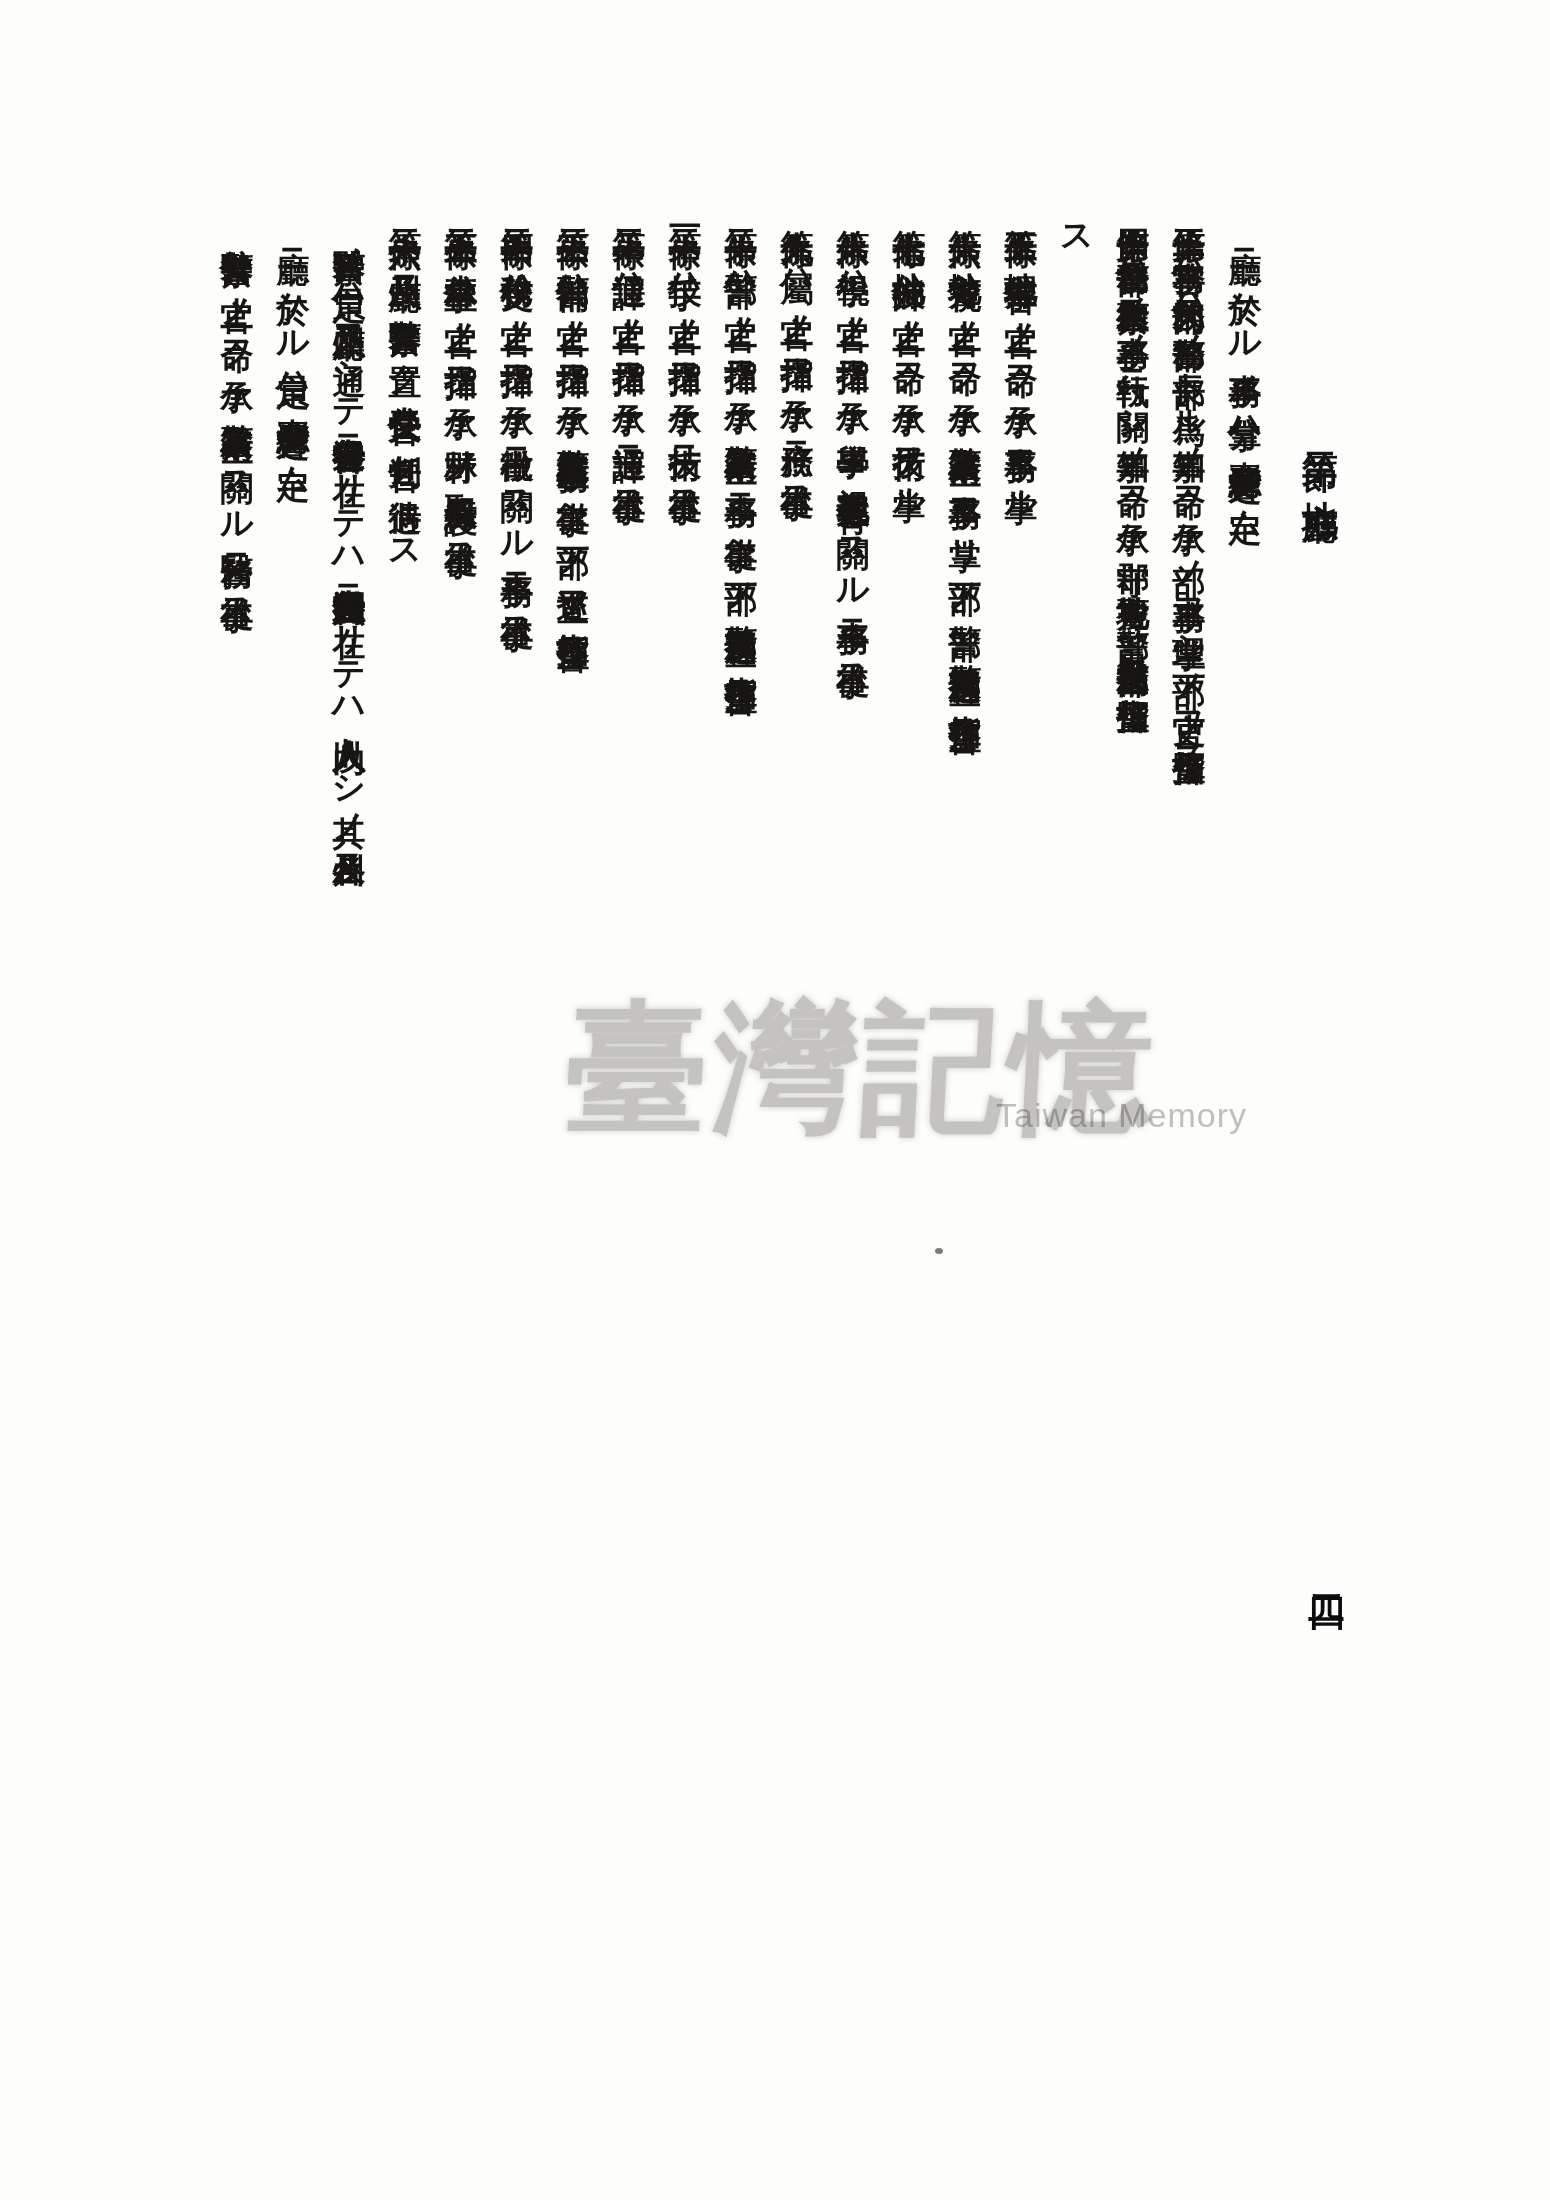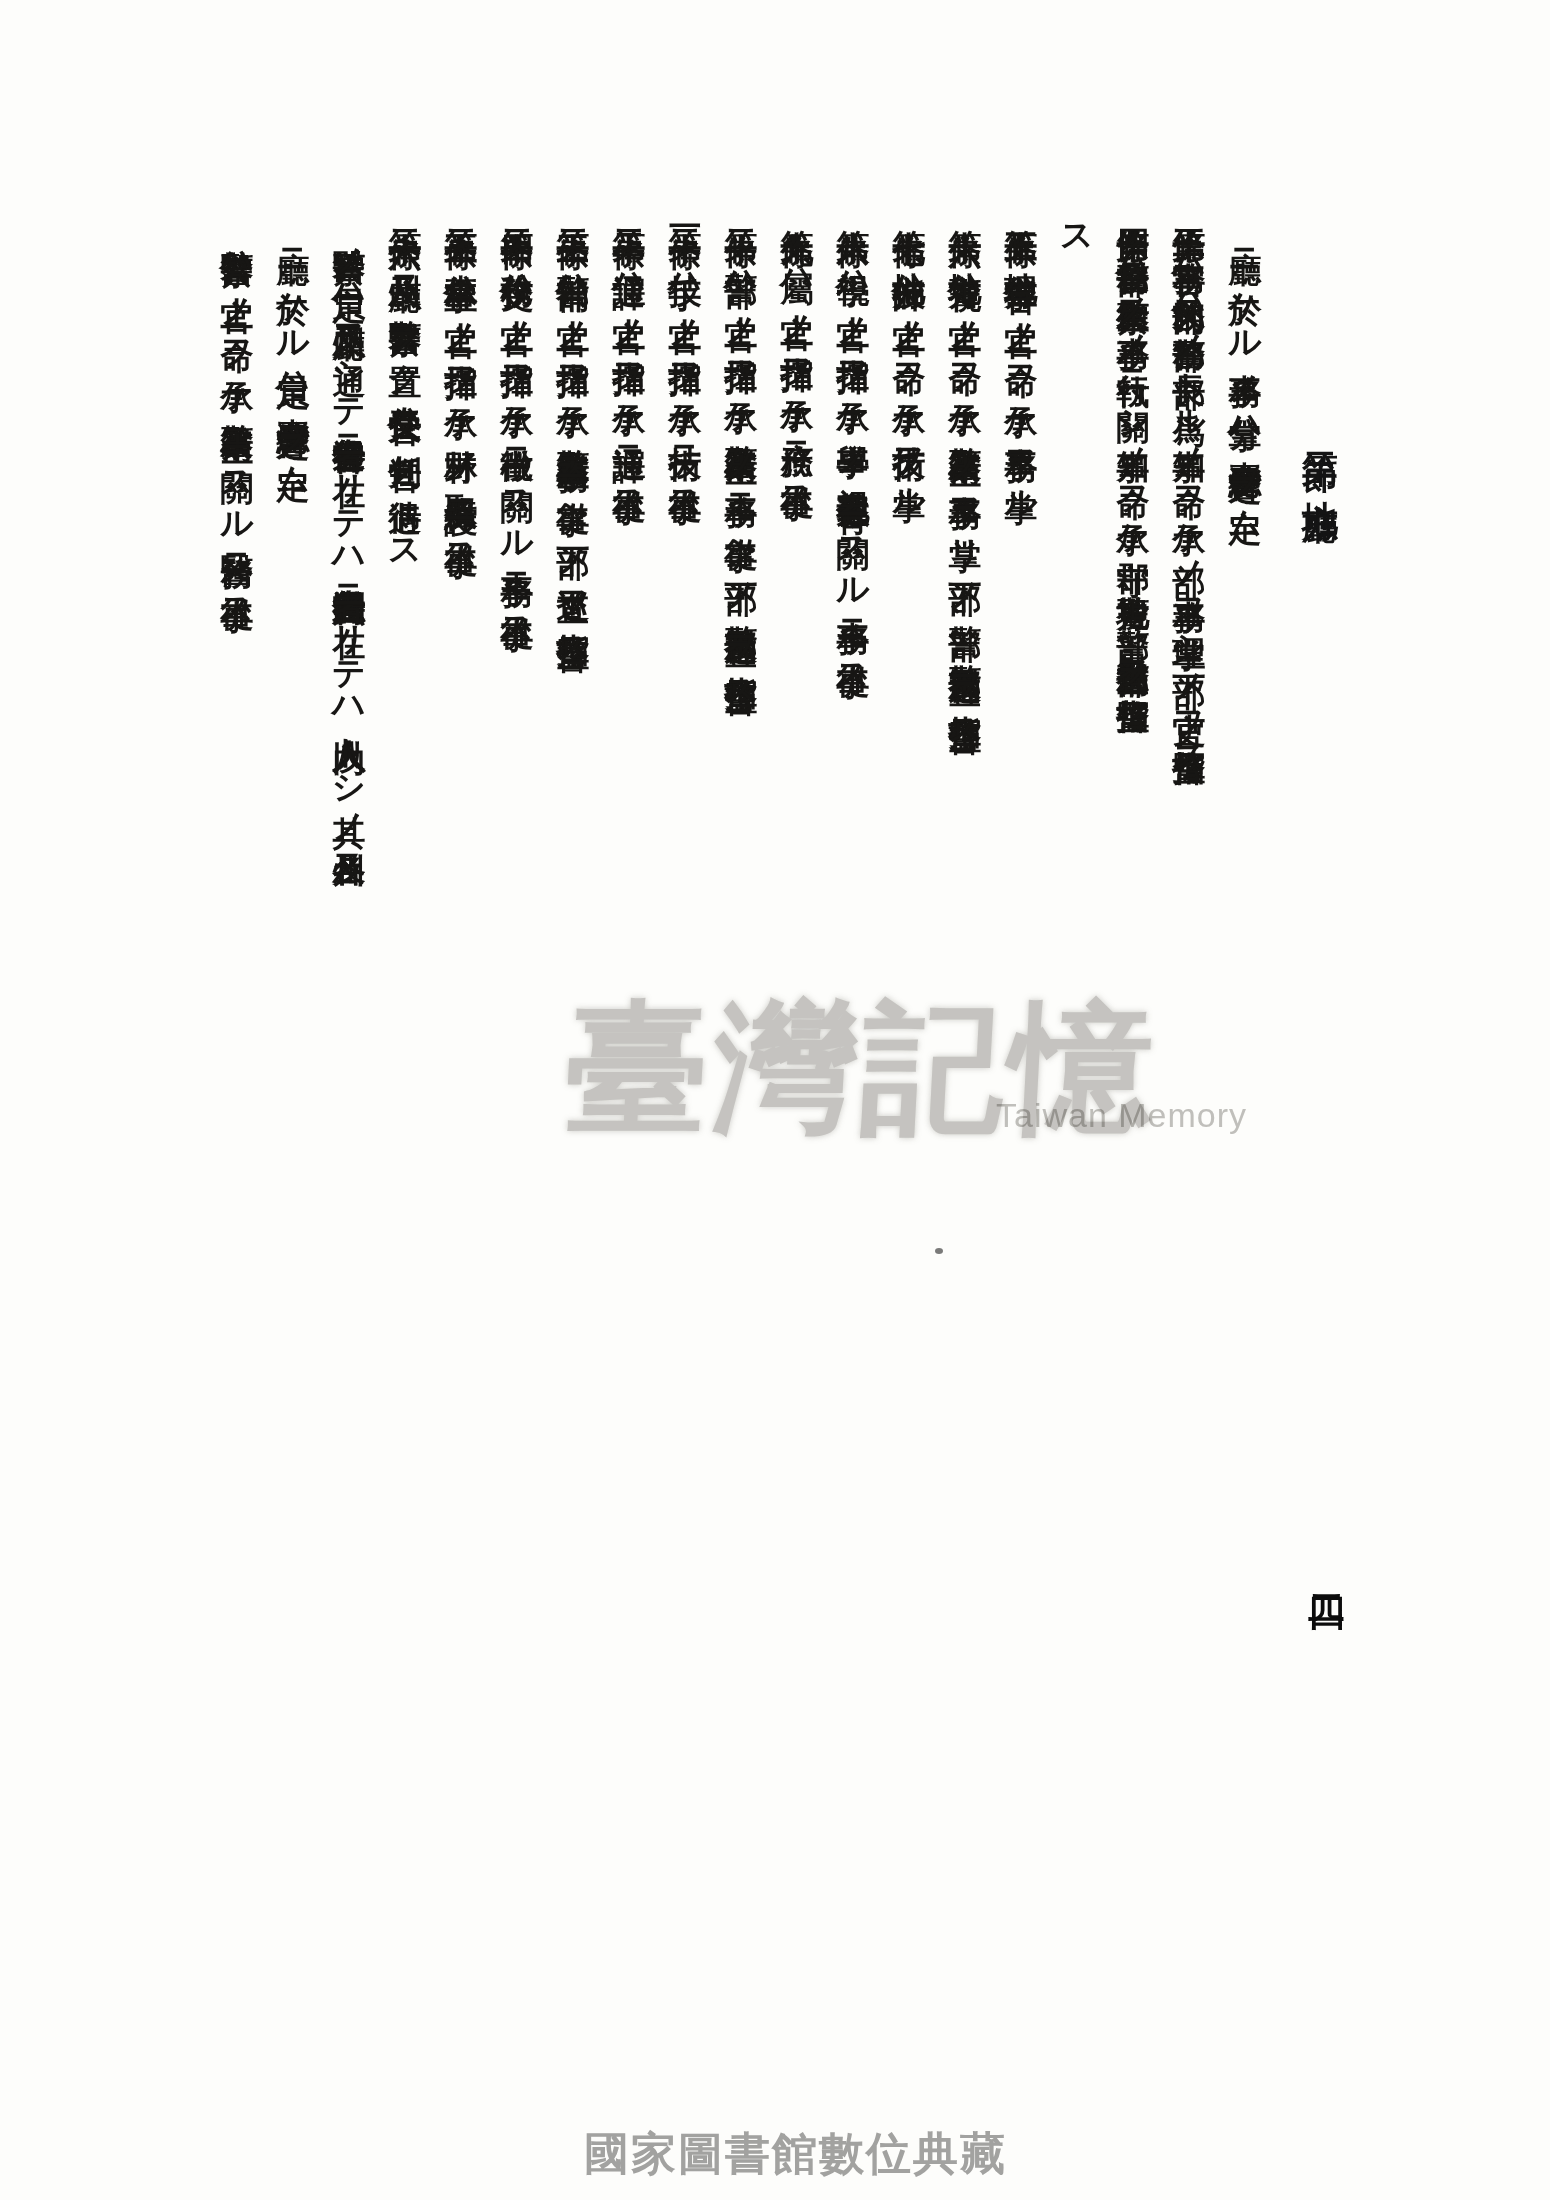--- a/index.html
+++ b/index.html
@@ -95,16 +95,15 @@
       <div class="col indent">廳ニ於ケル定員ハ臺灣總督之ヲ定ム</div>
       <div class="col indent">警察醫ハ上官ノ命ヲ承ケ警察及衛生ニ關スル醫務ニ從事ス</div>
     </div>
 
   <div class="page-number">四二</div>
 
   <div class="watermark-cjk">臺灣記憶</div>
 
   <div class="watermark-latin">Taiwan Memory</div>
 
-  <div class="footer">國家圖書館數位典藏</div>
 
   <div class="speck"></div>
 </div>
 
 </body></html>

